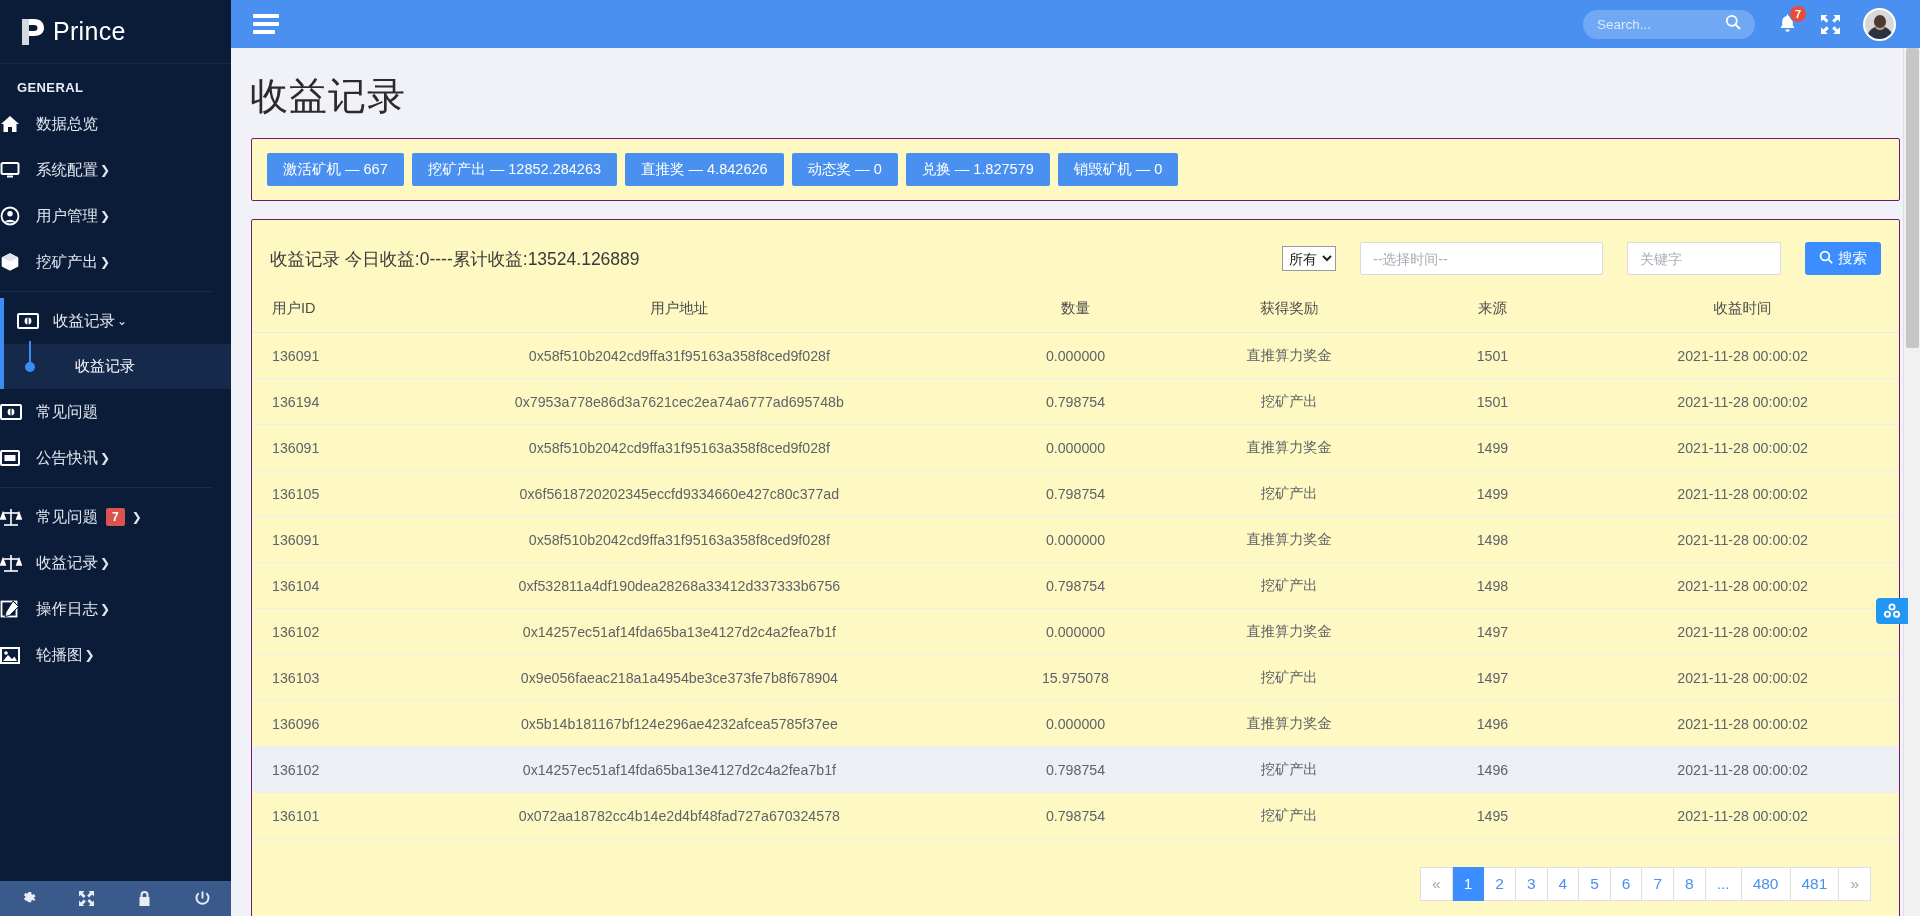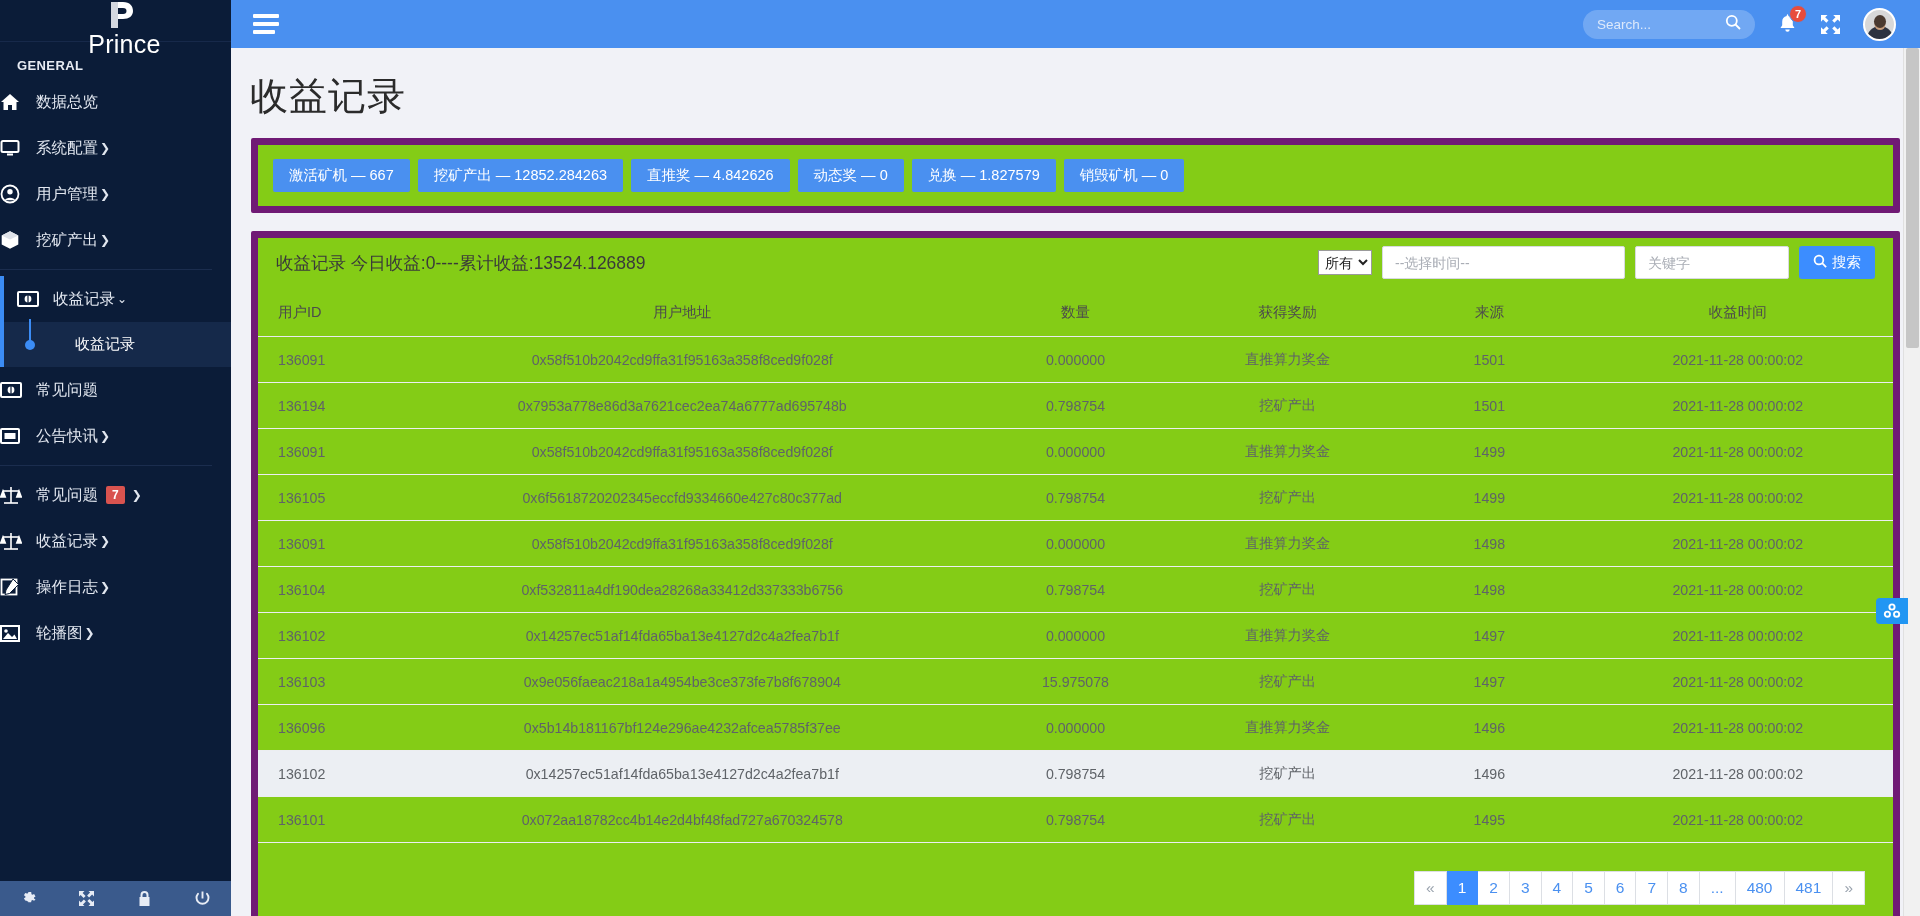--- a/index.html
+++ b/index.html
@@ -12,25 +12,24 @@
   }
 
   
   #sidebar {
     position: absolute; left: 0; top: 0;
     width: 231px; height: 916px;
     background: #0b1c38;
     color: #cfd6e4;
   }
   #brand {
-    height: 42px;
+    height: 64px;
     display: flex; align-items: center;
     padding-left: 18px;
     border-bottom: 1px solid #17294a;
-    flex-direction: column;
   }
   #brand .logo-p {
     width: 28px; height: 30px;
     position: relative;
     margin-right: 7px;
   }
   #brand .logo-p svg { display:block; }
   #brand .brand-text {
     color: #ffffff;
     font-size: 25px;
@@ -179,43 +178,43 @@
     background: #f1f2f7;
     overflow: hidden;
   }
   #page-title {
     font-size: 38px; color: #2b2b2b;
     font-weight: 400;
     padding: 23px 0 0 19px;
     letter-spacing: 1px;
   }
   .card {
-    background: #84cc16;
+    background: #fef9c3;
     margin: 16px 20px 0 20px;
-    border: 7px solid #701a75;
+    border: 1px solid #701a75;
     border-radius: 2px;
   }
   #stats-card { padding: 14px 15px; }
   .stat-btns { display: flex; gap: 8px; flex-wrap: wrap; }
   .stat-btn {
     background: #4a90f0; color: #fff;
     font-size: 14.5px;
     padding: 7px 16px;
     border-radius: 2px;
     cursor: pointer;
     white-space: nowrap;
   }
 
   #table-card { padding: 0; margin-top: 18px; }
   #filter-row {
     display: flex; align-items: center;
-    padding: 8px 18px 14px 18px;
+    padding: 22px 18px 14px 18px;
   }
   #record-summary { font-size: 17.5px; color: #3a3a3a; }
-  #filter-controls { margin-left: auto; display: flex; align-items: center; gap: 10px; }
+  #filter-controls { margin-left: auto; display: flex; align-items: center; gap: 24px; }
   #type-select {
     height: 25px; font-size: 14px;
     border: 1px solid #9a9a9a;
     background: #fff;
     font-family: "Liberation Sans", sans-serif;
     padding: 1px 2px;
     color: #222;
   }
   .filter-input {
     height: 33px;

